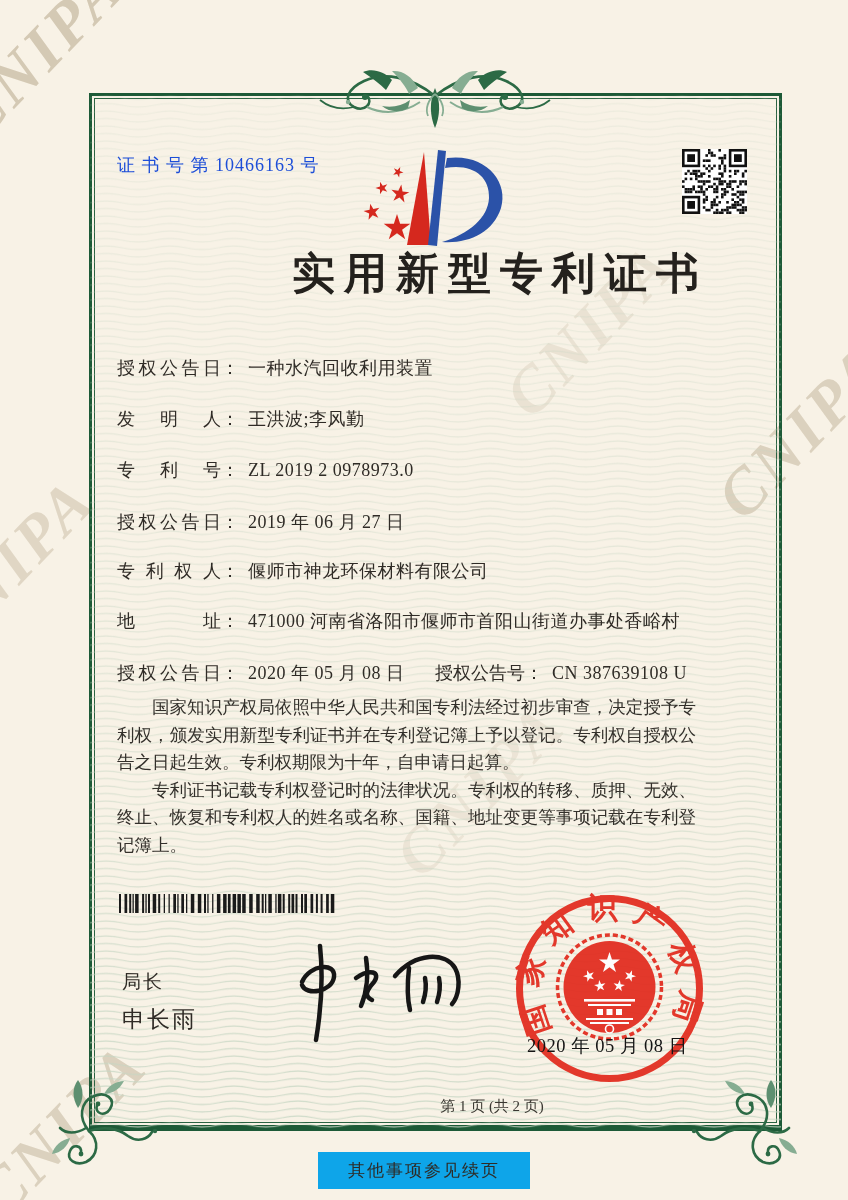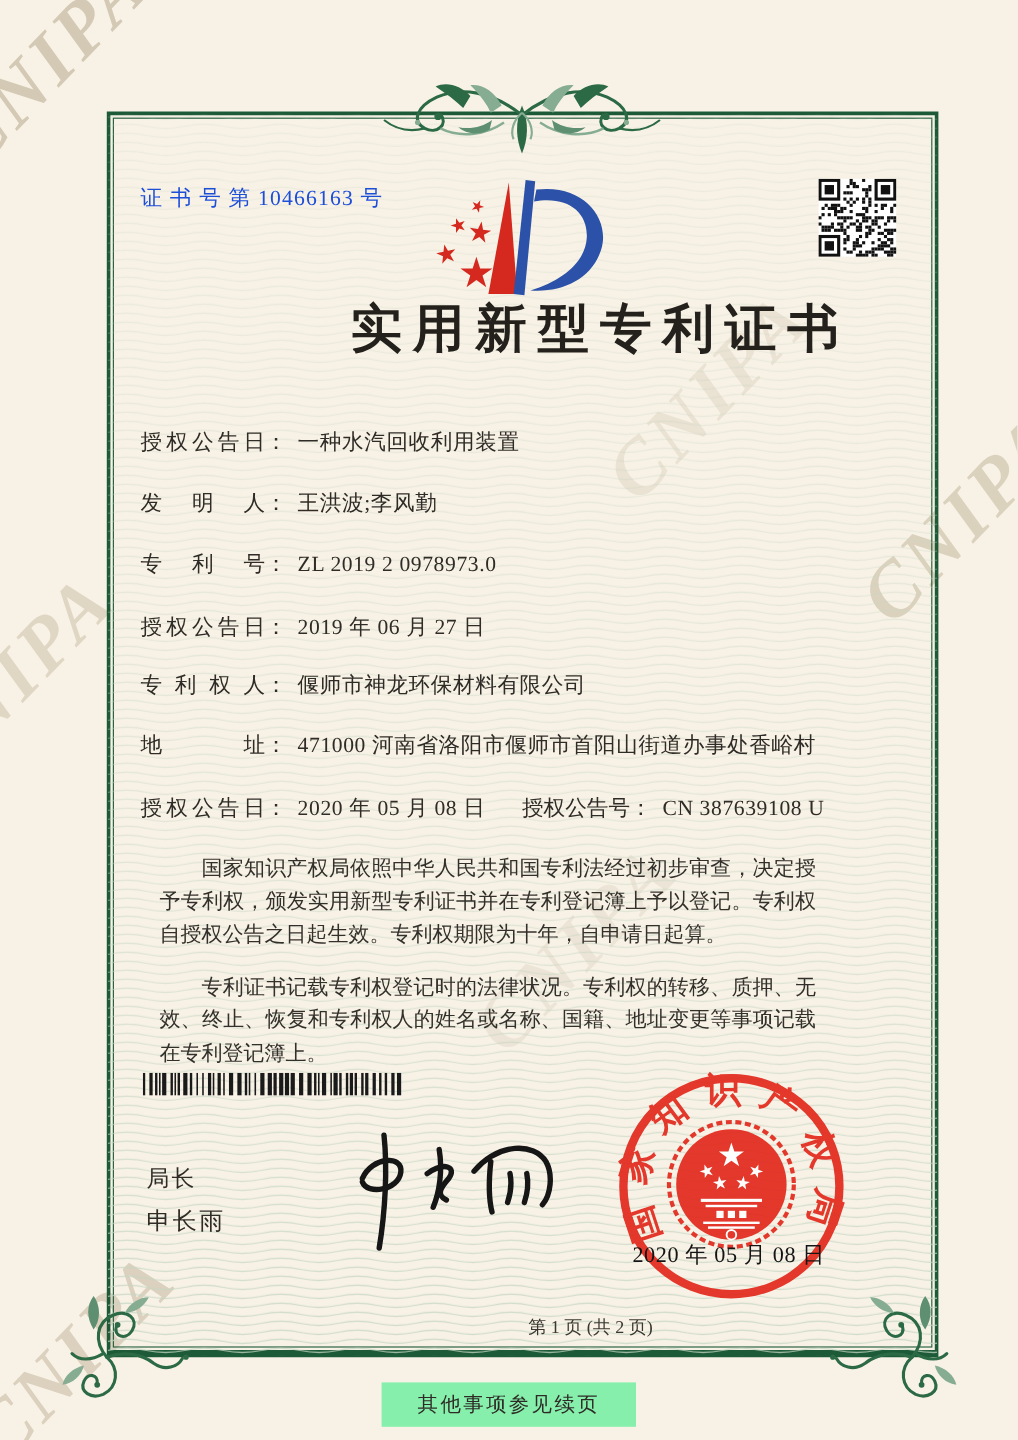--- a/index.html
+++ b/index.html
@@ -33,33 +33,33 @@
   
   .frow{position:absolute;left:117px;font-size:18px;white-space:nowrap;}
   .flabel{display:inline-block;width:104px;text-align:justify;text-align-last:justify;vertical-align:bottom;}
   .flabel2{display:inline-block;width:90px;text-align:justify;text-align-last:justify;vertical-align:bottom;}
   .colon{display:inline-block;}
   .fvalue{margin-left:9px;letter-spacing:0.5px;}
   .fgroup2{position:absolute;left:318px;top:0;white-space:nowrap;}
   
   .body-text{position:absolute;left:117px;top:694px;width:579px;font-size:17.5px;
     line-height:27.6px;text-align:justify;color:#33302b;}
-  .body-text p{margin:16px;text-indent:2em;}
+  .body-text p{margin:0;text-indent:2em;}
   
   .barcode{position:absolute;left:119px;top:894px;}
   .officer-title{position:absolute;left:122px;top:969px;font-size:19px;letter-spacing:2px;}
-  .officer-name{position:absolute;left:122px;top:1004px;font-size:20px;letter-spacing:2px;}
+  .officer-name{position:absolute;left:122px;top:1004px;font-size:23px;letter-spacing:2px;}
   .signature{position:absolute;left:282px;top:936px;}
   
   .seal{position:absolute;left:512px;top:891px;}
   .seal-date{position:absolute;left:527px;top:1033px;font-size:18.5px;letter-spacing:0.5px;color:#141414;white-space:nowrap;}
   
   .page-num{position:absolute;left:89px;top:1097px;width:806px;text-align:center;font-size:15px;color:#3a3731;}
   .continuation{position:absolute;left:0;top:1152px;width:848px;text-align:center;}
-  .continuation span{display:inline-block;background:#86efac;padding:7px 30px;font-size:17px;letter-spacing:2px;color:#2e2b26;}
+  .continuation span{display:inline-block;background:#0ea5e9;padding:7px 30px;font-size:17px;letter-spacing:2px;color:#2e2b26;}
 </style>
 </head>
 <body>
 
 <div class="page">
 
   <span class="wm" style="left:40px;top:52px;opacity:.75">CNIPA</span>
   <span class="wm" style="left:590px;top:330px;opacity:.28">CNIPA</span>
   <span class="wm" style="left:802px;top:432px;opacity:.6">CNIPA</span>
   <span class="wm" style="left:10px;top:565px;opacity:.5">CNIPA</span>

